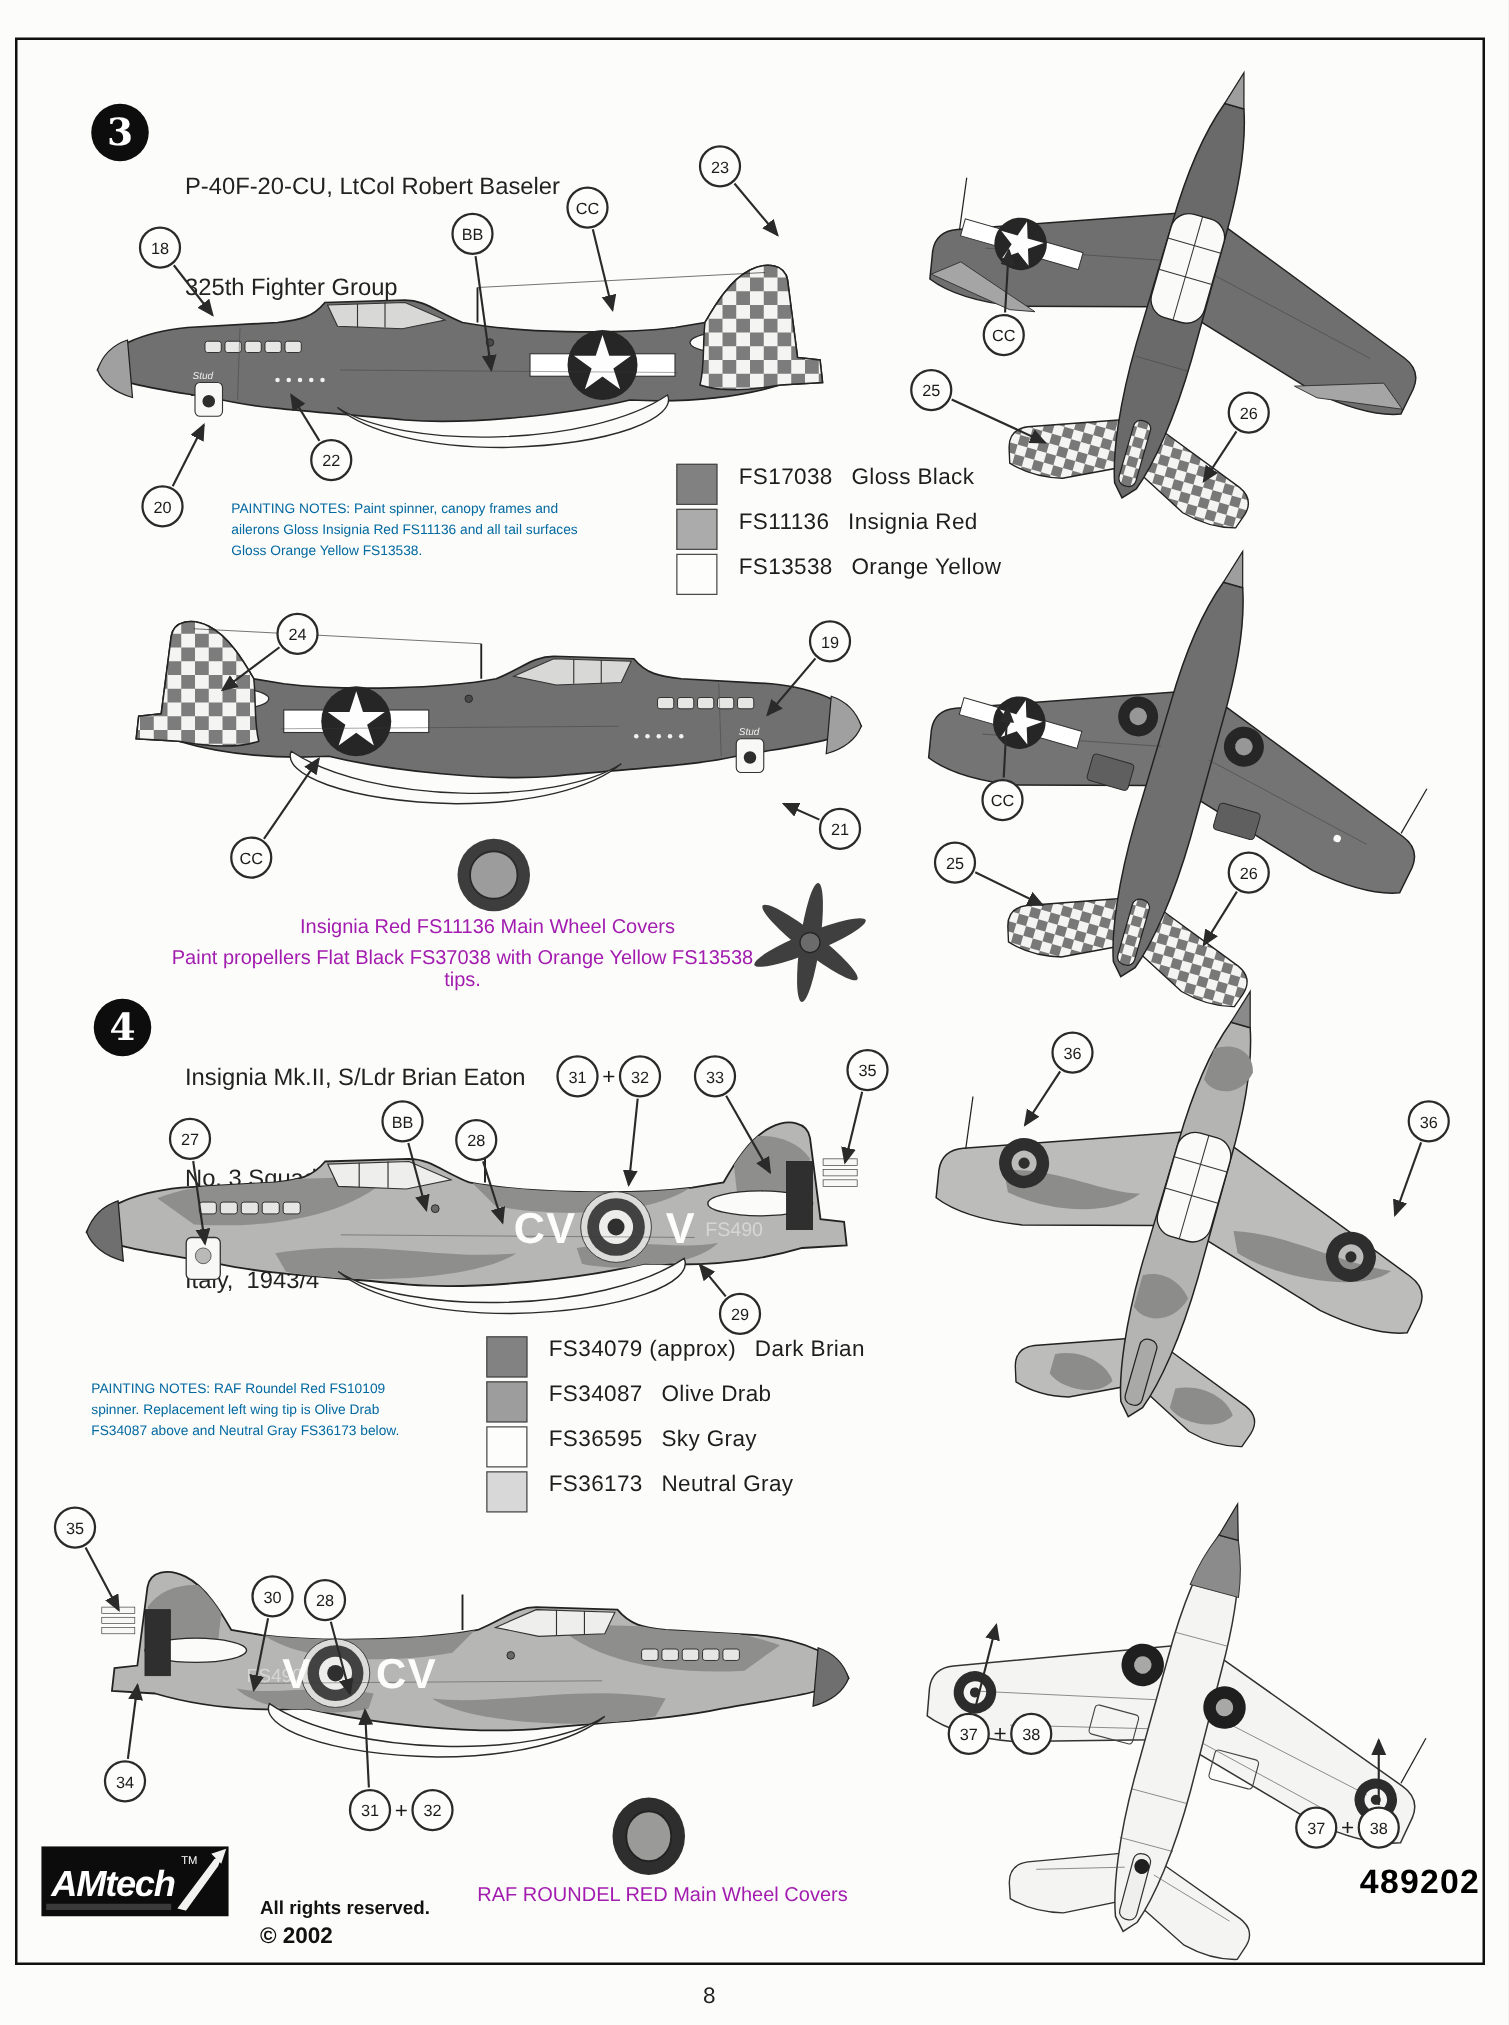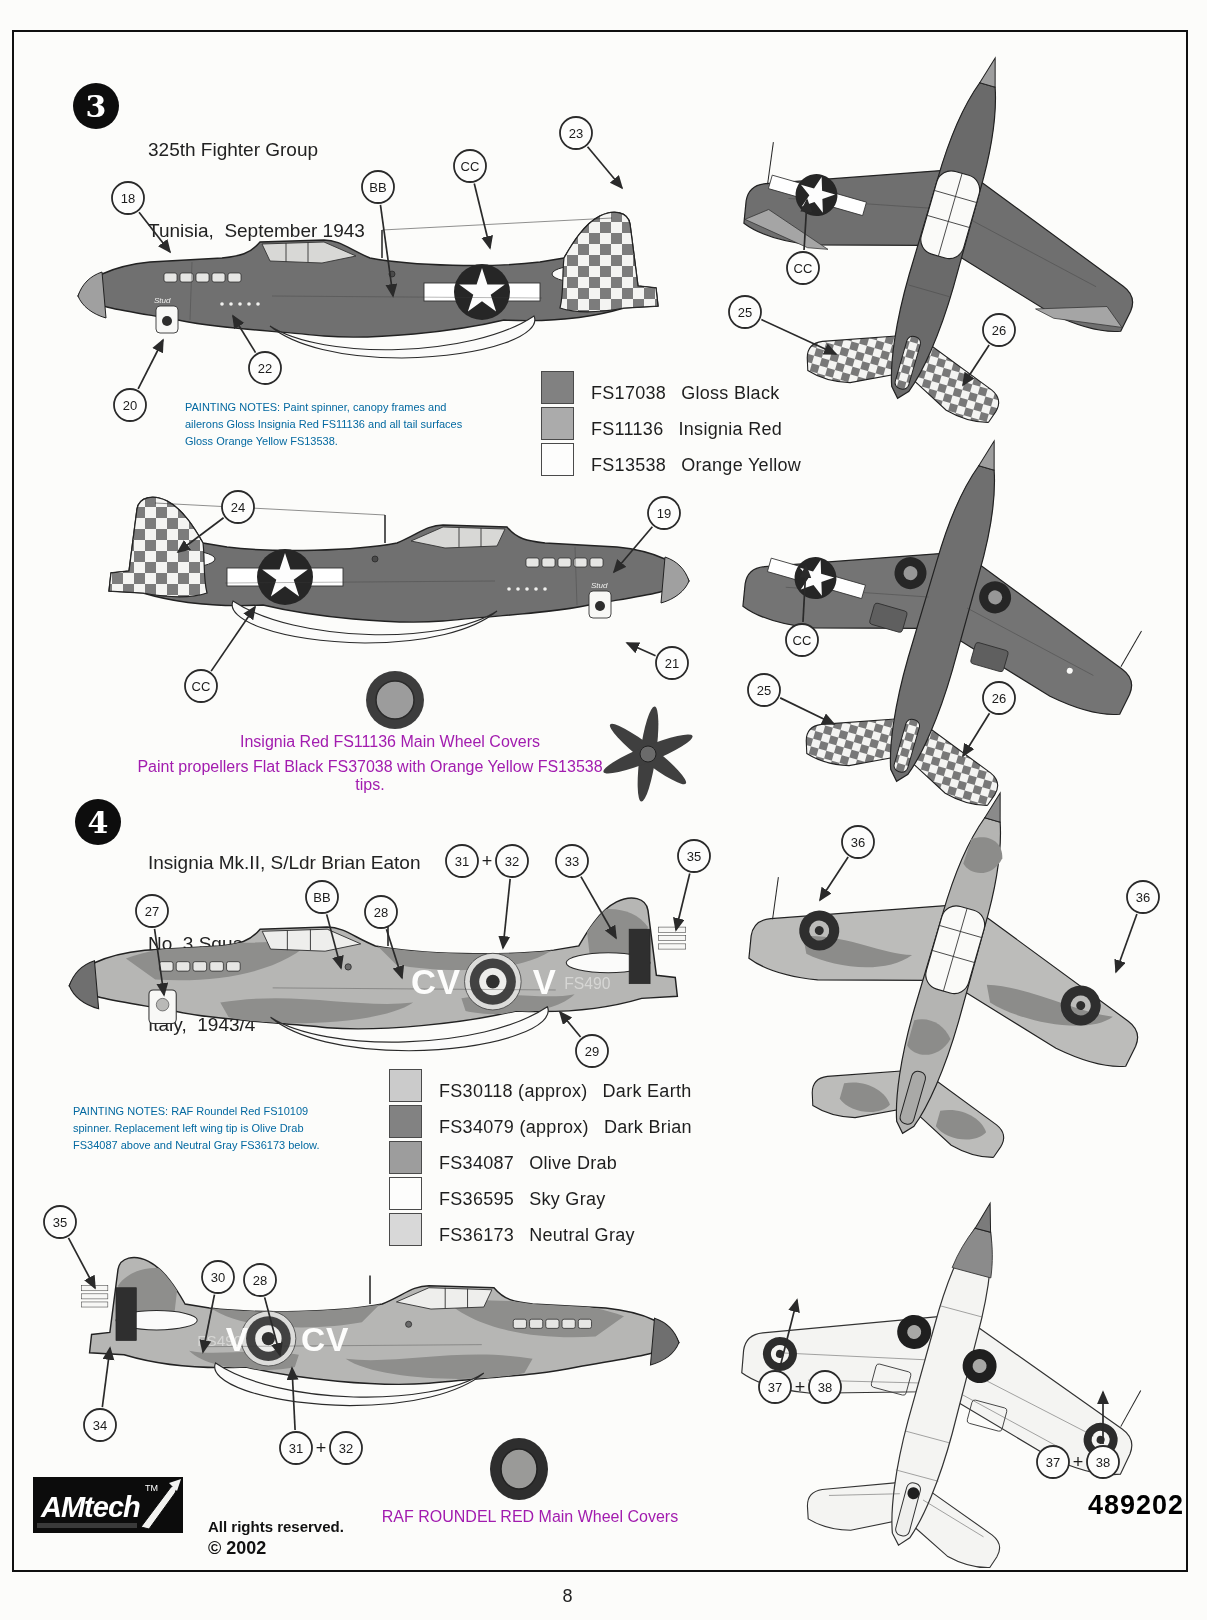--- a/index.html
+++ b/index.html
@@ -7,21 +7,21 @@
         font-family:"Liberation Sans",sans-serif;color:#1e1e1e;overflow:hidden;}
   .abs{position:absolute;}
   .frame{border:2.5px solid #101010;}
   .badge{width:46px;height:46px;border-radius:50%;background:#0d0d0d;color:#fff;
          display:flex;align-items:center;justify-content:center;
          font-family:"DejaVu Serif",serif;font-weight:bold;font-size:30px;}
   .title{font-size:19px;line-height:27px;color:#222;white-space:pre-wrap;}
   .notes{font-size:11px;line-height:17px;color:#0369a1;}
   .caption{font-size:16px;color:#a21caf;text-align:center;}
   .legend{display:flex;flex-direction:column;}
-  .legend-row{display:flex;align-items:flex-end;height:33px;margin-bottom:3px;padding-left:36px;}
+  .legend-row{display:flex;align-items:flex-start;height:33px;margin-bottom:3px;padding-left:36px;}
   .legend-row .swatch{width:31px;height:31px;border:1.3px solid #4a4a4a;margin-right:17px;flex:none;}
   .legend-row .fs-code{font-size:18px;letter-spacing:.3px;margin-right:15px;white-space:pre;}
   .legend-row .fs-name{font-size:18px;letter-spacing:.3px;white-space:pre;}
   .copyright1{font-size:18px;font-weight:bold;color:#111;margin-top:48px;}
   .copyright2{font-size:15px;font-weight:bold;color:#111;}
   .prodcode{font-size:27px;font-weight:bold;letter-spacing:1px;color:#000000;}
   .pagenum{font-size:18px;color:#222;}
   svg text{font-family:"Liberation Sans",sans-serif;}
   #callout-overlay{position:absolute;left:0;top:0;z-index:40;pointer-events:none;}
   .plane{z-index:5;}
@@ -30,20 +30,21 @@
 <body>
 
 <div class="page">
 
   <div class="abs frame" style="left:12px;top:30px;width:1172px;height:1538px;"></div>
 
   <div class="abs badge" style="left:73px;top:83px;">
       <span>3</span>
     </div>
   <div class="abs title" style="left:148px;top:82px;">
+    <div>P-40F-20-CU, LtCol Robert Baseler</div>
     <div>325th Fighter Group</div>
     <div>Tunisia,  September 1943</div>
   </div>
 
   <svg class="abs plane" style="left:72px;top:200px;" width="620" height="180" viewBox="0 0 620 180">
     <defs>
       <pattern id="chk1" width="22" height="22" patternUnits="userSpaceOnUse">
         <rect width="22" height="22" fill="#f4f4f2"></rect>
         <rect width="11" height="11" fill="#7c7c7c"></rect>
         <rect x="11" y="11" width="11" height="11" fill="#7c7c7c"></rect>
@@ -340,25 +341,20 @@
           <circle cx="388" cy="208" r="13" fill="none" stroke="#2c2c2c" stroke-width="8"></circle>
           <circle cx="388" cy="208" r="4" fill="#2c2c2c"></circle>
         </g>
         <line x1="404" y1="190" x2="414" y2="150" stroke="#222" stroke-width="1"></line>
       </g>
     </svg>
   </div>
 
   <div id="legend4" class="abs legend" style="left:353px;top:1069px;">
       <div class="legend-row">
-        <div class="swatch" style="background: rgb(203, 203, 203);"></div>
-        <span class="fs-code">FS30118 (approx)</span>
-        <span class="fs-name">Dark Earth</span>
-      </div>
-      <div class="legend-row">
         <div class="swatch" style="background: rgb(130, 130, 130);"></div>
         <span class="fs-code">FS34079 (approx)</span>
         <span class="fs-name">Dark Brian</span>
       </div>
       <div class="legend-row">
         <div class="swatch" style="background: rgb(157, 157, 157);"></div>
         <span class="fs-code">FS34087</span>
         <span class="fs-name">Olive Drab</span>
       </div>
       <div class="legend-row">

